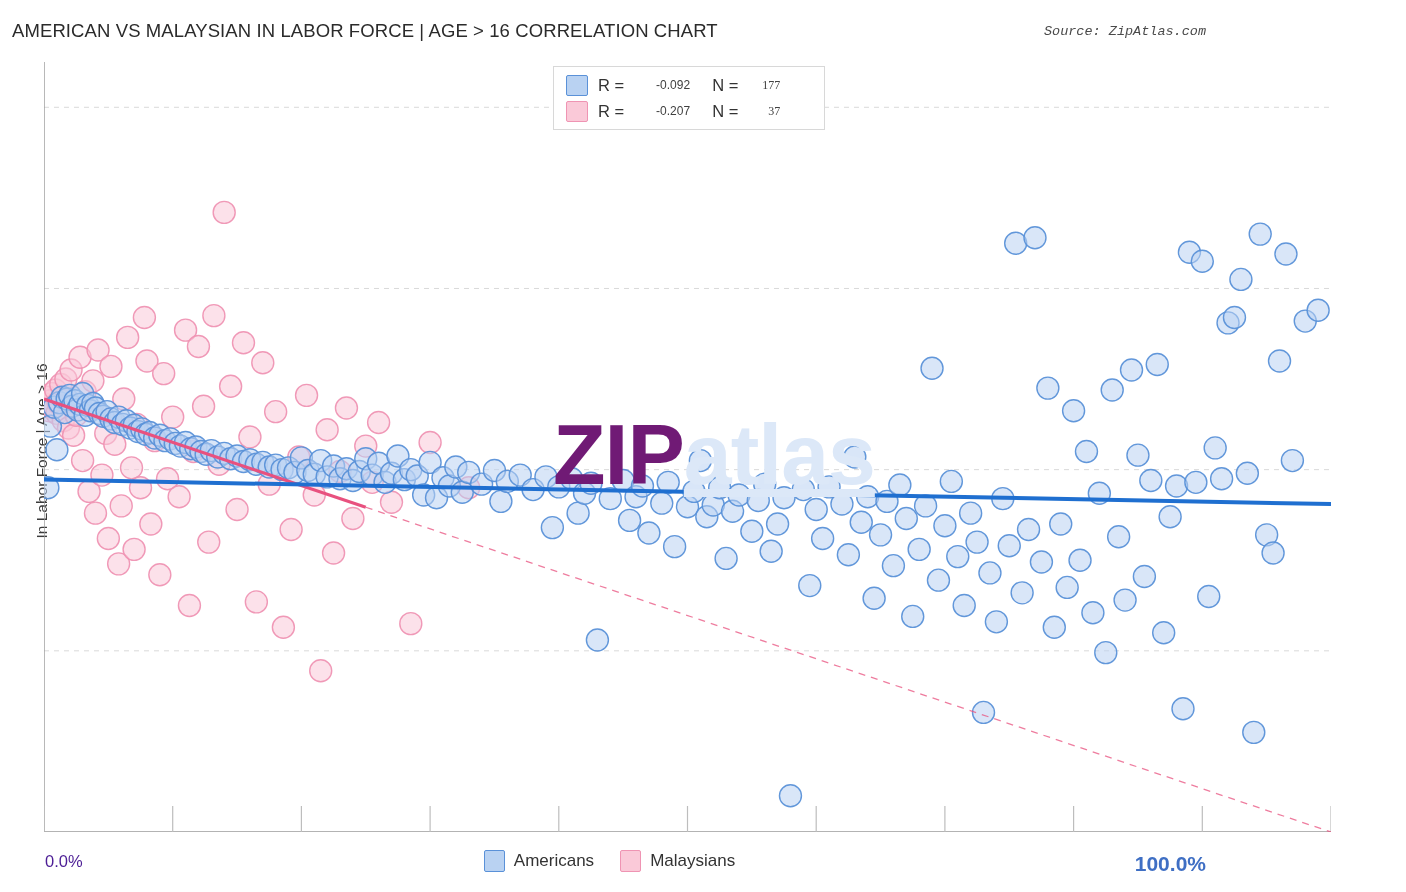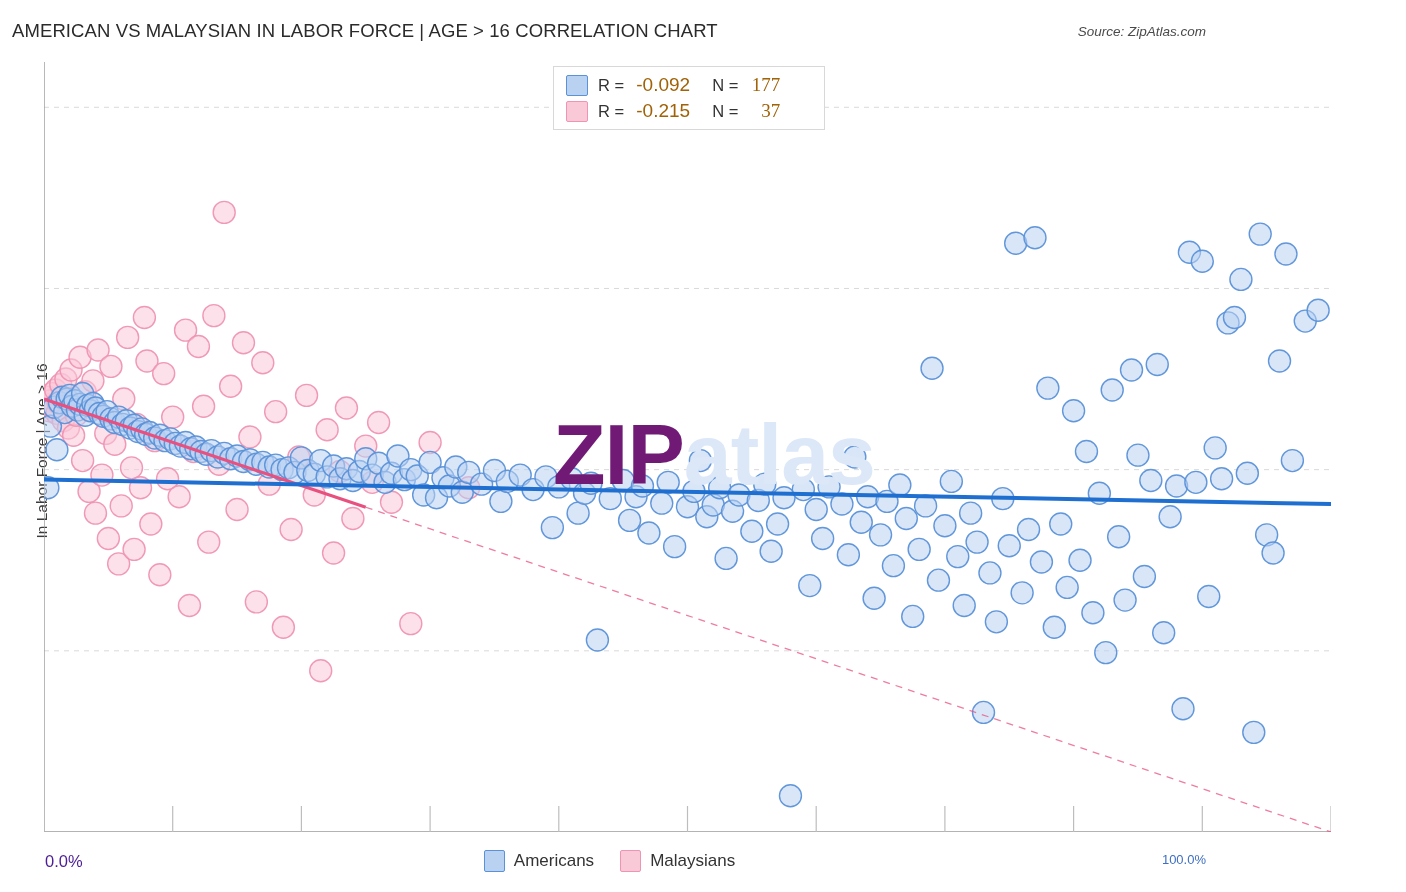--- a/index.html
+++ b/index.html
@@ -12,21 +12,21 @@
   }
   #root { position: relative; width: 1219px; height: 892px; background:#fff; }
 
   #chart-title {
     position: absolute; left: 12px; top: 20px;
     font-size: 18.5px; letter-spacing: .1px;
     color: #2b2b2b; font-weight: 400; white-space: nowrap;
   }
   #source-note {
     position: absolute; right: 13px; top: 24px;
-    font-size: 13.5px; font-style: italic; color: #4a4a4a; white-space: nowrap;
+    font-size: 13.5px; font-style: italic; color: #4a4a4a; white-space: nowrap; font-family: Liberation Mono, monospace;
   }
 
   #plot {
     position: absolute;
     left: 44px; top: 62px;
     width: 1287px; height: 770px;
   }
   #plot-svg { position:absolute; left:0; top:0; width:100%; height:100%; display:block; }
 
   #y-axis-title {
@@ -36,46 +36,46 @@
     transform: rotate(-90deg);
     font-size: 15.5px; color: #3b3b3b; white-space: nowrap;
   }
 
   #x-min-label {
     position: absolute; left: 45px; top: 852px;
     font-size: 16.5px; color: #4c1d95; white-space: nowrap;
   }
   #x-max-label {
     position: absolute; right: 13px; top: 852px;
-    font-size: 13px; color: #3f6fc4; white-space: nowrap;
+    font-size: 21px; color: #3f6fc4; white-space: nowrap; font-weight: bold;
   }
 
   #stats-legend {
     position: absolute; left: 553px; top: 66px;
     width: 272px; height: 64px;
     background: #ffffff; border: 1px solid #d8d8d8;
     padding: 5px 10px 5px 12px;
   }
   .stat-row { display:flex; align-items:center; height:26px; }
   .swatch { width:22px; height:21px; border-radius:2px; flex:none; margin-right:10px; }
   .sw-blue { background:#b9d2f2; border:1px solid #5a91d8; }
   .sw-pink { background:#fac9d8; border:1px solid #ef94b3; }
   .stat-lbl { font-size:16.5px; color:#333; }
-  .stat-val { font-size:19px; color:#a16207; margin-left:4px; }
+  .stat-val { font-size:12px; color:#404040; margin-left:4px; }
   .stat-gap { display:inline-block; width:22px; }
   .rval { min-width:62px; display:inline-block; text-align:right; }
   .nval { min-width:38px; display:inline-block; text-align:right;font-family:Liberation Serif, serif; }
 
   #watermark {
     position: absolute; left: 553px; top: 405px;
     font-size: 86px; font-weight: 700; letter-spacing: -1px;
     pointer-events: none; user-select: none; white-space: nowrap;
   }
   #watermark .wm-zip { color: #701a75; }
-  #watermark .wm-atlas { color: #dce8f8; }
+  #watermark .wm-atlas { color: #dce8f8; text-decoration: underline; }
 
   #series-legend {
     position: absolute; left: 0; right: 0; top: 850px;
     display:flex; justify-content:center; align-items:center; gap:26px;
   }
   .series-item { display:flex; align-items:center; gap:9px; }
   .series-sw { width:21px; height:22px; border-radius:2px; }
   .series-lbl { font-size:17px; color:#333; }
 </style>
 </head>
@@ -412,21 +412,21 @@
       <span class="swatch sw-blue"></span>
       <span class="stat-lbl">R =</span>
       <span class="stat-val rval">-0.092</span>
       <span class="stat-gap"></span>
       <span class="stat-lbl">N =</span>
       <span class="stat-val nval">177</span>
     </div>
     <div class="stat-row">
       <span class="swatch sw-pink"></span>
       <span class="stat-lbl">R =</span>
-      <span class="stat-val rval">-0.215</span>
+      <span class="stat-val rval">-0.207</span>
       <span class="stat-gap"></span>
       <span class="stat-lbl">N =</span>
       <span class="stat-val nval">37</span>
     </div>
   </div>
 
   <div id="x-min-label">0.0%</div>
   <div id="x-max-label">100.0%</div>
 
   <div id="series-legend">

